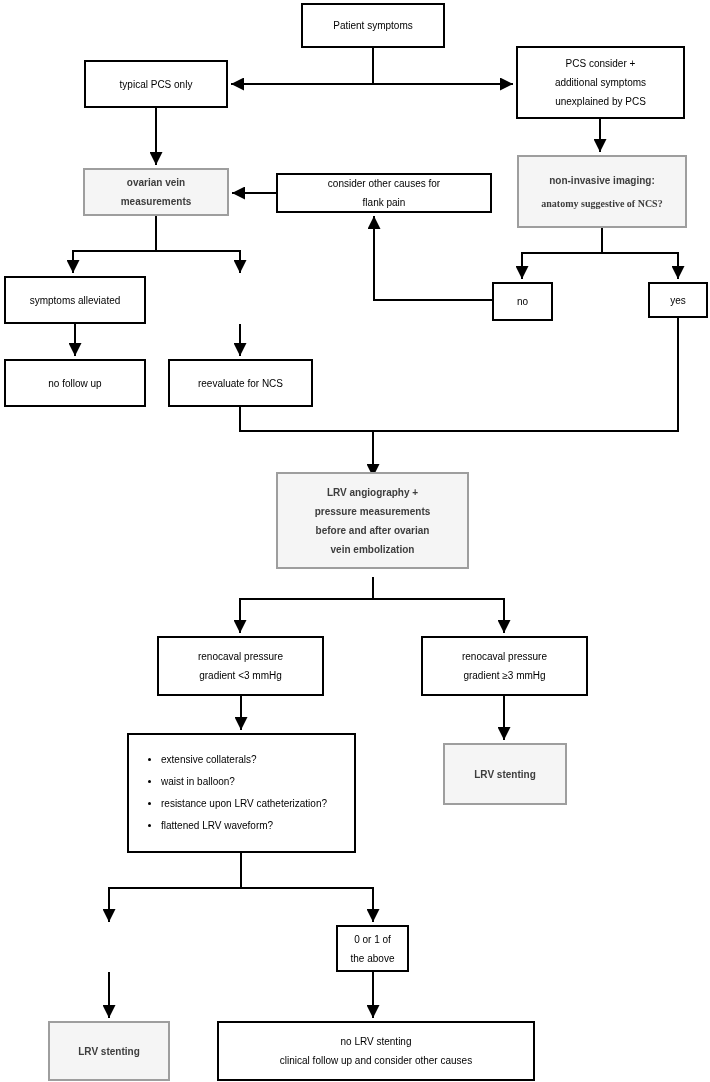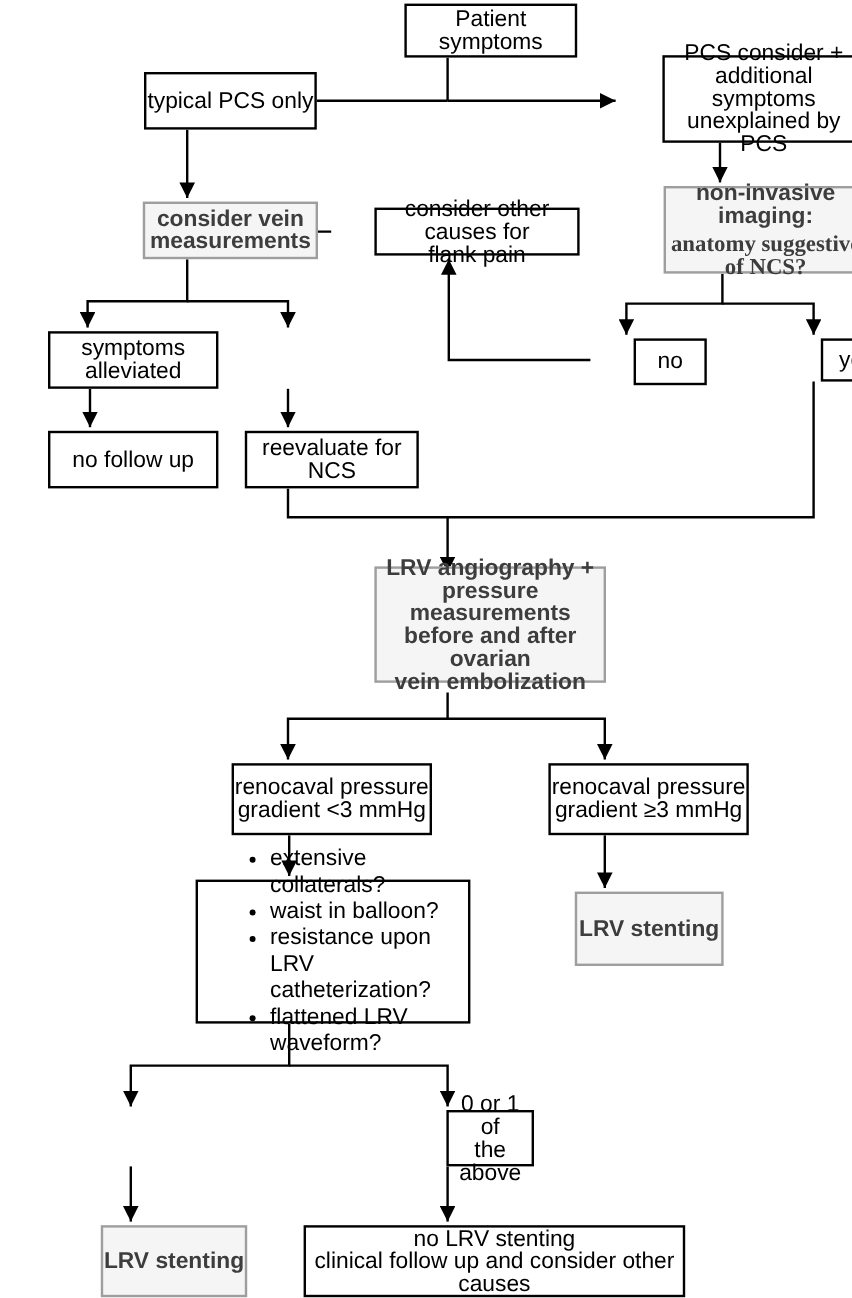--- a/index.html
+++ b/index.html
@@ -14,30 +14,30 @@
     position:absolute;left:0;top:0;width:710px;height:1082px;
     pointer-events:none;z-index:0;
   }
   svg.wires .conn{fill:none;stroke:var(--line,#000);stroke-width:2;}
   .node{
     position:absolute;box-sizing:border-box;z-index:1;
     background:var(--box-fill,#fff);
     border:2px solid var(--box-border,#000);
     display:flex;flex-direction:column;align-items:center;justify-content:center;
     text-align:center;color:#000;
-    font-size:19px;line-height:19px;margin-left:36px;
+    font-size:10px;line-height:19px;
   }
   .node.hl{
     background:var(--highlight-fill,#f5f5f5);
     border-color:var(--highlight-border,#9e9e9e);
     color:var(--highlight-text,#3d3d3d);
     font-weight:700;
   }
   .node.hl .gap{margin-top:4px;font-family:Liberation Serif, serif;}
-  .node.list{align-items:flex-start;justify-content:center;text-align:left;padding-left:28px;}
+  .node.list{align-items:flex-start;justify-content:center;text-align:left;}
   .node.list ul{margin:0;padding:0 6px 0 32px;line-height:22px;}
   .node.list li{padding:0;margin:0;}
 </style>
 </head>
 <body>
 
 <div class="canvas">
 
   <svg class="wires" viewBox="0 0 710 1082">
     <defs>
@@ -94,25 +94,25 @@
     <div>typical PCS only</div>
   </div>
 
   <div class="node" style="left:516px;top:46px;width:169px;height:73px">
     <div>PCS consider +</div>
     <div>additional symptoms</div>
     <div>unexplained by PCS</div>
   </div>
 
   <div class="node hl" style="left:83px;top:168px;width:146px;height:48px">
-    <div>consider vein</div>
+    <div>ovarian vein</div>
     <div>measurements</div>
   </div>
 
-  <div class="node" style="left:276px;top:173px;width:171px;height:40px">
+  <div class="node" style="left:276px;top:173px;width:216px;height:40px">
     <div>consider other causes for</div>
     <div>flank pain</div>
   </div>
 
   <div class="node hl" style="left:517px;top:155px;width:170px;height:73px">
     <div>non-invasive imaging:</div>
     <div class="gap">anatomy suggestive of NCS?</div>
   </div>
 
   <div class="node" style="left:492px;top:282px;width:61px;height:39px">

